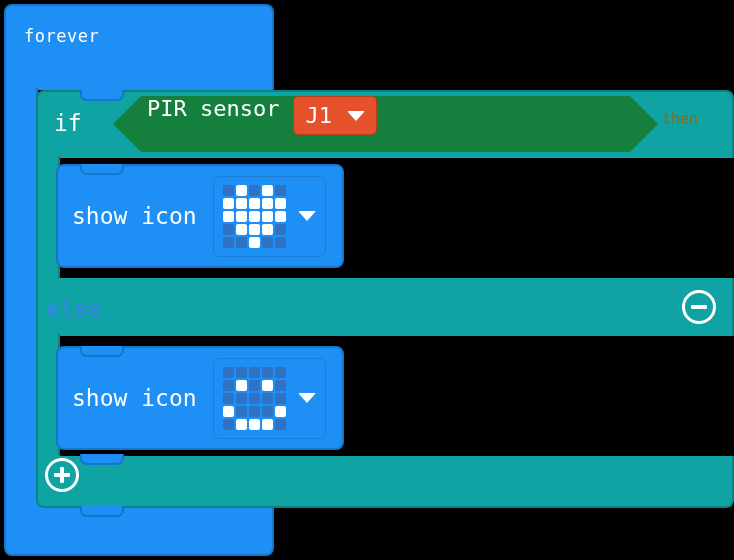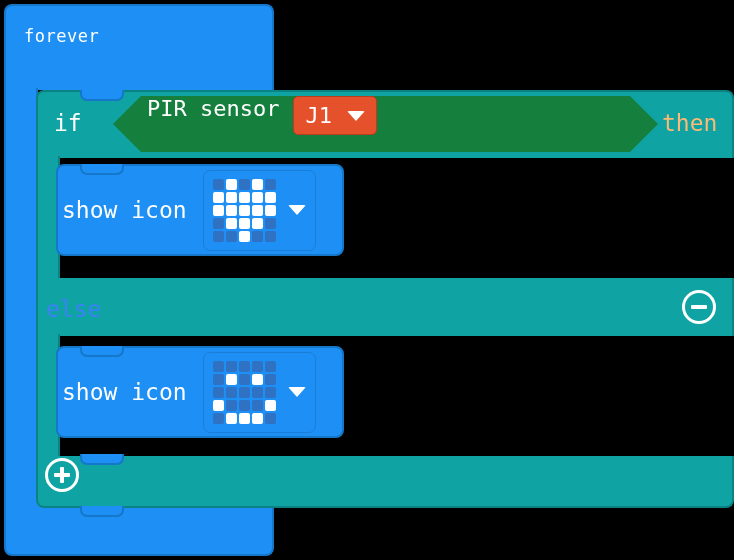--- a/index.html
+++ b/index.html
@@ -71,33 +71,33 @@
     clip-path:polygon(28px 0,calc(100% - 28px) 0,100% 50%,calc(100% - 28px) 100%,28px 100%,0 50%);
     display:flex;align-items:flex-start;gap:14px;padding:0 34px;box-sizing:border-box;
   }
   .hex-txt{color:#fff;font-size:22px;white-space:nowrap;}
   .hex-drop{
     display:inline-flex;align-items:center;gap:15px;
     background:#E4512B;border:1.5px solid #b93c1c;border-radius:5px;
     padding:6px 11px;
   }
   .hex-drop .v{color:#fff;font-size:22px;}
-  .then-txt{position:absolute;left:662px;top:110px;color:#fdba74;font-size:23px;}
+  .then-txt{position:absolute;left:662px;top:110px;color:#a16207;font-size:15px;}
 
   
   .caret{
     width:0;height:0;border-left:9px solid transparent;border-right:9px solid transparent;
     border-top:10px solid #fff;border-radius:2px;
   }
 
   
   .show{
-    position:absolute;width:288px;height:92px;
+    position:absolute;width:288px;height:104px;
     background:#1E90F5;border:2px solid #1477c9;border-radius:8px;
-    display:flex;align-items:center;padding-left:4px;gap:16px;box-sizing:border-box;
+    display:flex;align-items:center;padding-left:14px;gap:16px;box-sizing:border-box;
   }
   .show-1{left:56px;top:164px;}
   .show-2{left:56px;top:346px;}
   .show-lbl{color:#fff;font-size:23px;white-space:nowrap;}
 
   .ledbox{
     background:#1E90F5;border:1.5px solid #1a7ed6;border-radius:7px;
     padding:8px 9px;display:flex;align-items:center;gap:12px;
   }
   .grid{display:grid;grid-template-columns:repeat(5,11px);grid-template-rows:repeat(5,11px);gap:2px;}

